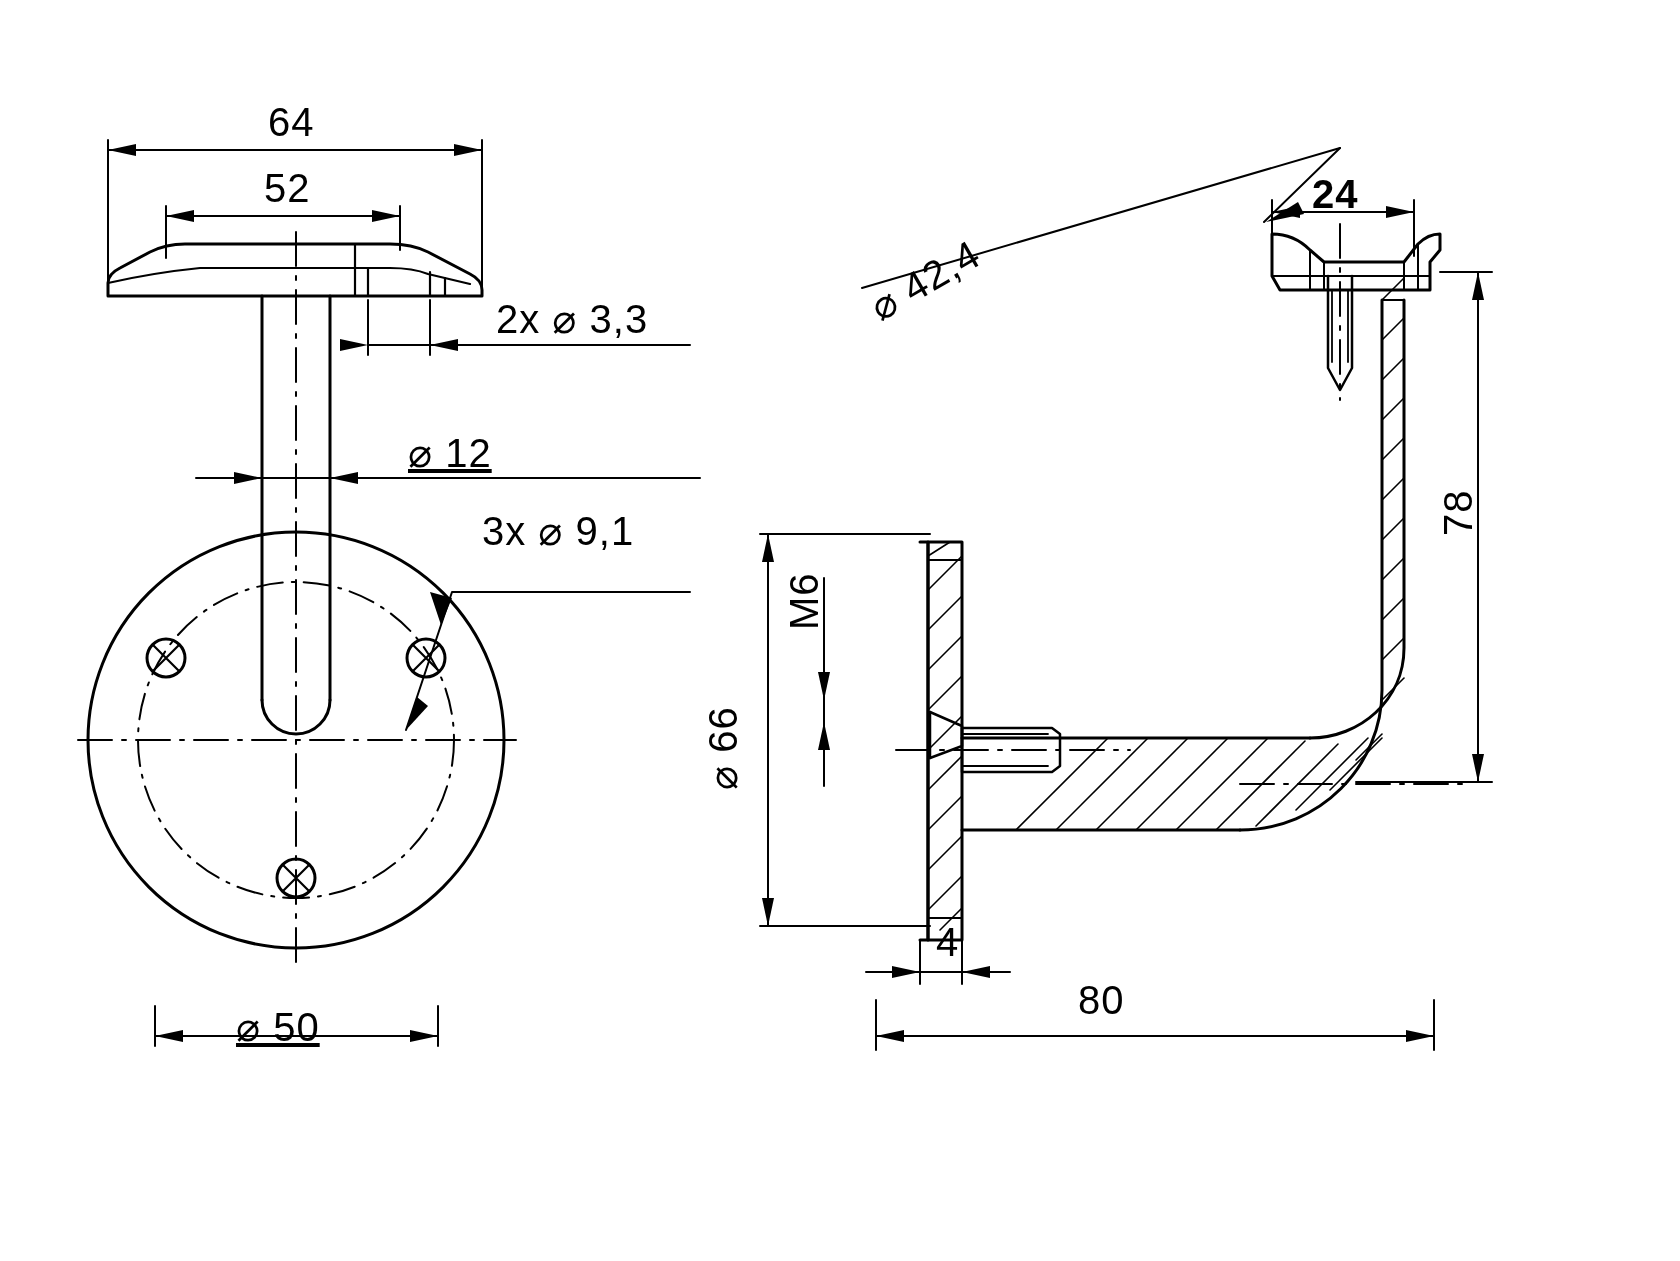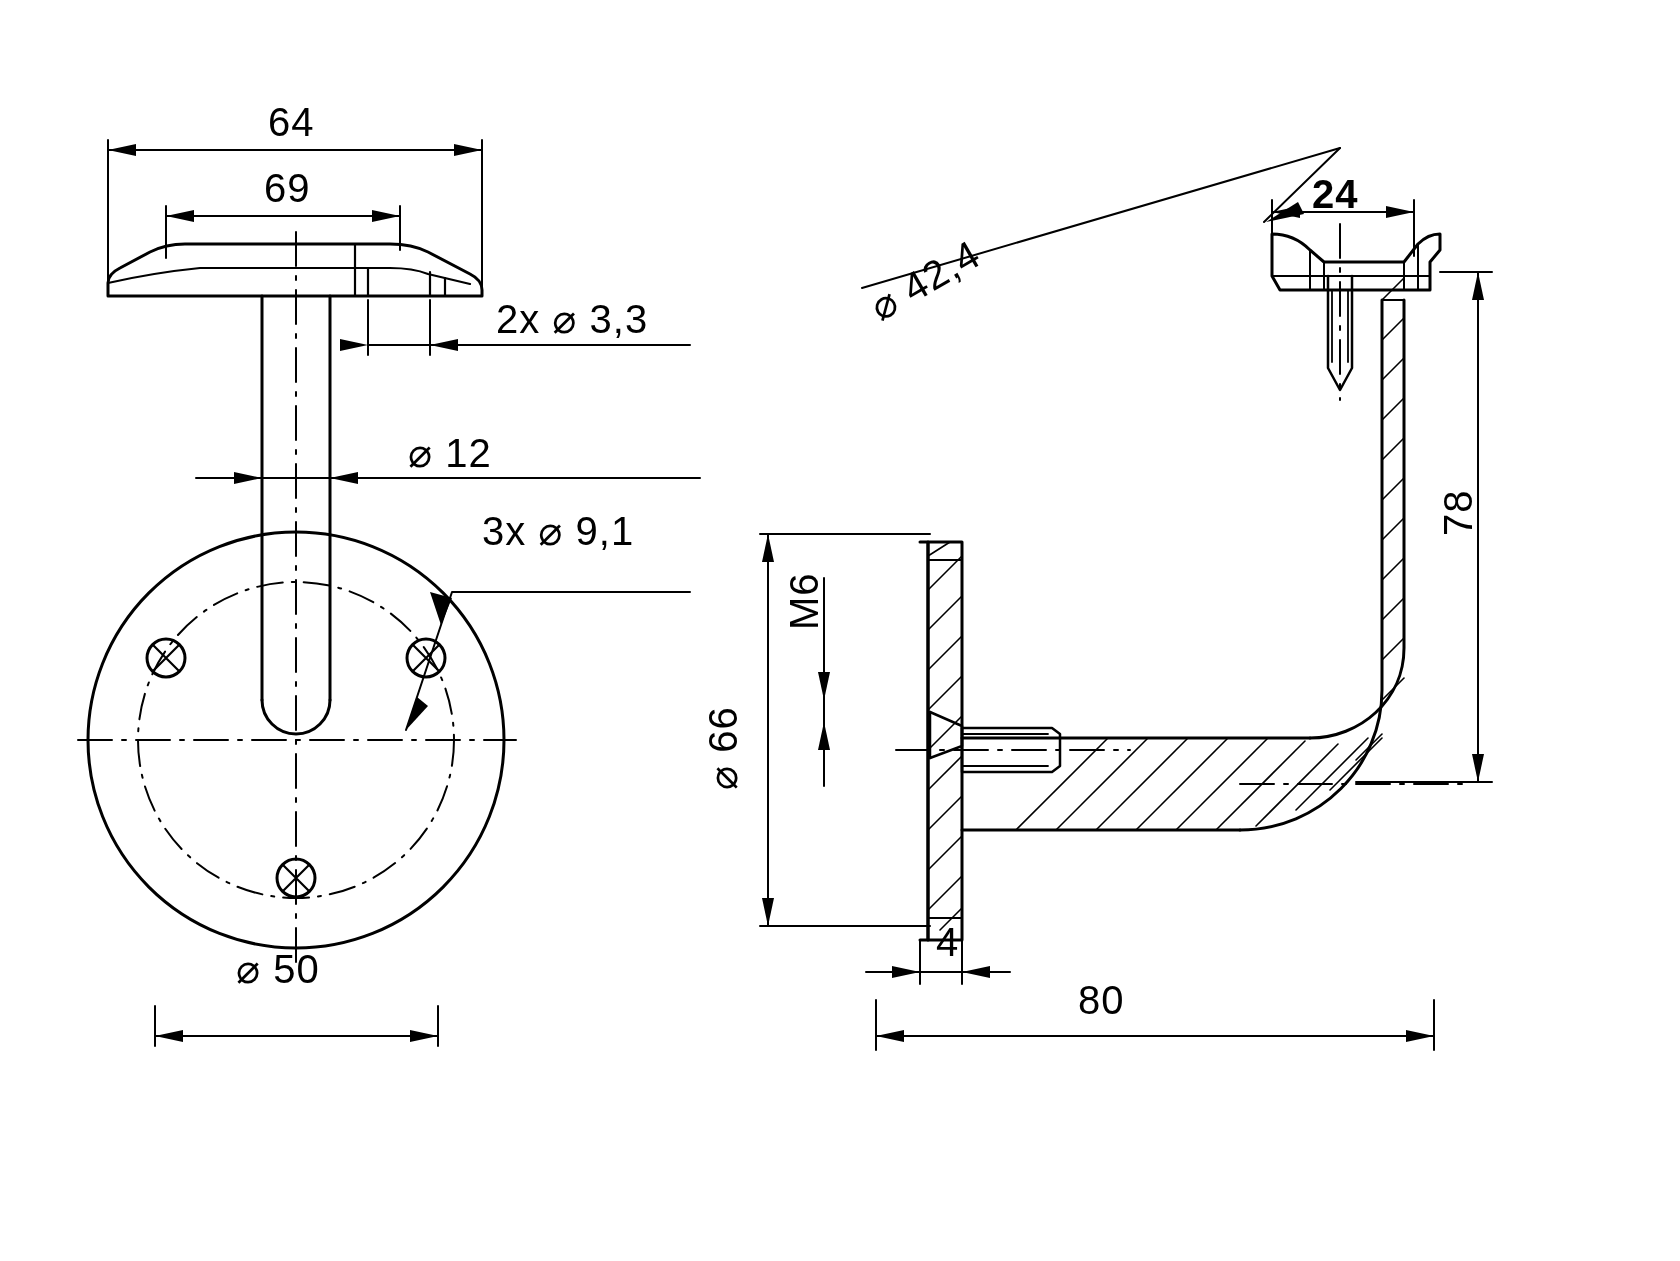--- a/index.html
+++ b/index.html
@@ -283,29 +283,29 @@
       <g fill="#000000" stroke="none">
         <path d="M876,1036 L904,1030 L904,1042 Z"></path>
         <path d="M1434,1036 L1406,1030 L1406,1042 Z"></path>
       </g>
 
     </g>
   </svg>
 
   <div class="dim-label" style="left:268px; top:100px;">64</div>
 
-  <div class="dim-label" style="left:264px; top:166px;">69</div>
+  <div class="dim-label" style="left:264px; top:166px;">52</div>
 
   <div class="dim-label" style="left:496px; top:296px;">2x ⌀ 3,3</div>
 
-  <div class="dim-label" style="left:408px; top:430px;">⌀ 12</div>
+  <div class="dim-label" style="left:408px; top:430px;text-decoration:underline;">⌀ 12</div>
 
   <div class="dim-label" style="left:482px; top:508px;">3x ⌀ 9,1</div>
 
-  <div class="dim-label" style="left:236px; top:946px;">⌀ 50</div>
+  <div class="dim-label" style="left:236px; top:1004px;text-decoration:underline;">⌀ 50</div>
 
   <div class="dim-label rot-diag" style="left:862px; top:290px;">⌀ 42,4</div>
 
   <div class="dim-label" style="left:1312px; top:172px;font-weight:bold;">24</div>
 
   <div class="dim-label rot90" style="left:1436px; top:536px;">78</div>
 
   <div class="dim-label rot90" style="left:700px; top:790px;">⌀ 66</div>
 
   <div class="dim-label rot90" style="left:782px; top:630px;">M6</div>

